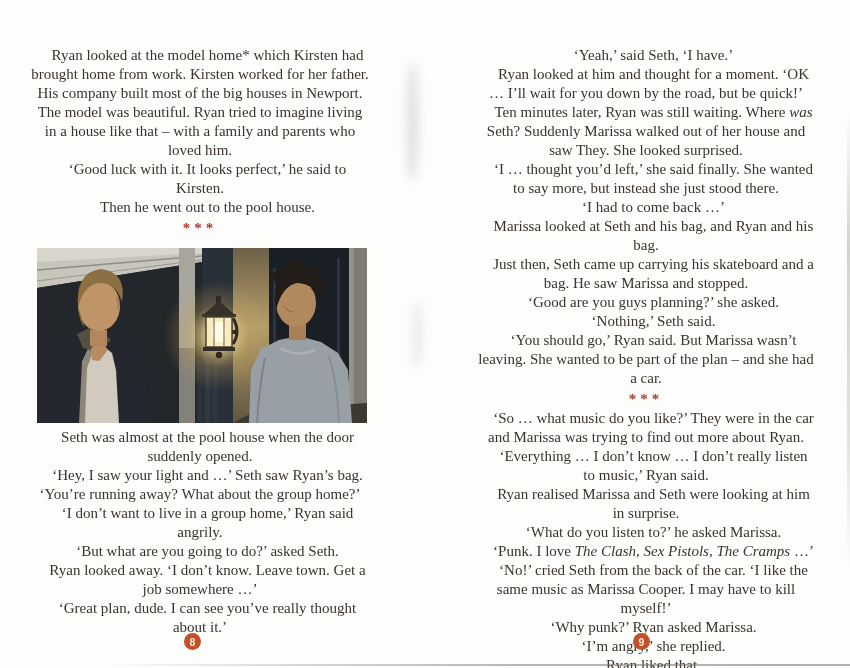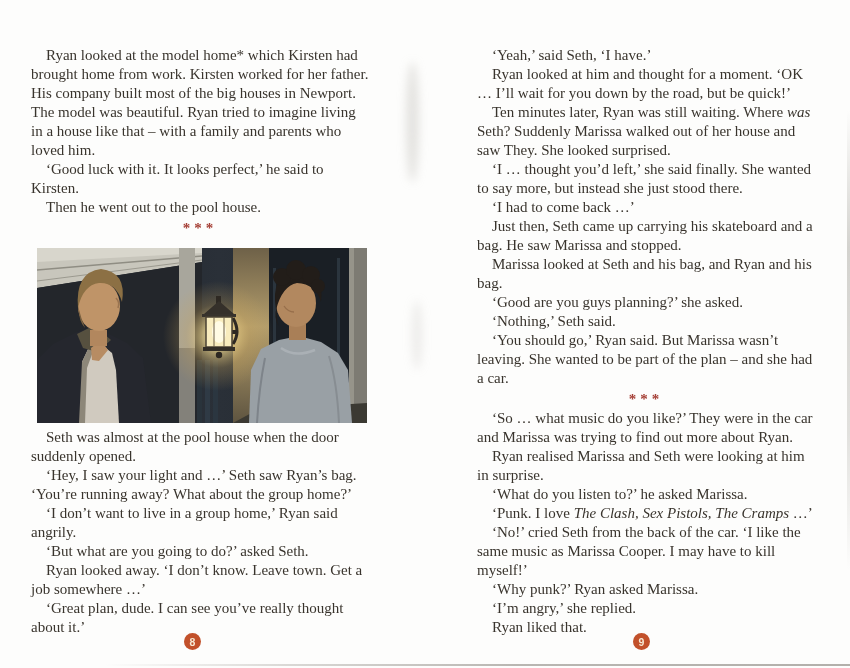--- a/index.html
+++ b/index.html
@@ -7,21 +7,21 @@
     position:relative;
     width:850px;height:668px;
     background:#fdfdfc;
     font-family:"Liberation Serif","DejaVu Serif",serif;
     color:var(--text,#39342d);
     overflow:hidden;
   }
   .page{position:absolute;top:46px;width:338px;}
   .page-left{left:31px;}
   .page-right{left:477px;}
-  .para{margin:0;text-indent:15px;font-size:15px;line-height:19px;}
+  .para{margin:0;text-indent:15px;font-size:15px;line-height:19px;text-align:center;}
   .para em{}
   .separator{
     height:19px;line-height:19px;margin:2px 0 0 0;
     text-align:center;color:var(--separator,#a53f35);
     font-weight:bold;font-size:15px;letter-spacing:4px;
   }
   .photo{
     display:block;margin:10px 0 5px 6px;width:330px;height:175px;
     background:#272b31;
   }
@@ -159,29 +159,30 @@
   <div class="page-number-badge">8</div>
 </section>
 
 <section class="page page-right">
   <div class="text-block">
       <p class="para"><span>‘Yeah,’ said Seth, ‘I have.’</span></p>
       <p class="para"><span>Ryan looked at him and thought for a moment. ‘OK … I’ll wait for you down by the road, but be quick!’</span></p>
       <p class="para"><span>Ten minutes later, Ryan was still waiting. Where </span><em>was</em><span> Seth? Suddenly Marissa walked out of her house and saw They. She looked surprised.</span></p>
       <p class="para"><span>‘I … thought you’d left,’ she said finally. She wanted to say more, but instead she just stood there.</span></p>
       <p class="para"><span>‘I had to come back …’</span></p>
+      <p class="para"><span>Marissa looked at Seth and his bag, and Ryan and his bag.</span></p>
       <p class="para"><span>Just then, Seth came up carrying his skateboard and a bag. He saw Marissa and stopped.</span></p>
-      <p class="para"><span>Marissa looked at Seth and his bag, and Ryan and his bag.</span></p>
       <p class="para"><span>‘Good are you guys planning?’ she asked.</span></p>
       <p class="para"><span>‘Nothing,’ Seth said.</span></p>
       <p class="para"><span>‘You should go,’ Ryan said. But Marissa wasn’t leaving. She wanted to be part of the plan – and she had a car.</span></p>
     </div>
   <div class="separator">***</div>
   <div class="text-block">
       <p class="para"><span>‘So … what music do you like?’ They were in the car and Marissa was trying to find out more about Ryan.</span></p>
+      <p class="para"><span>‘Everything … I don’t know … I don’t really listen to music,’ Ryan said.</span></p>
       <p class="para"><span>Ryan realised Marissa and Seth were looking at him in surprise.</span></p>
       <p class="para"><span>‘What do you listen to?’ he asked Marissa.</span></p>
       <p class="para"><span>‘Punk. I love </span><em>The Clash, Sex Pistols, The Cramps</em><span> …’</span></p>
       <p class="para"><span>‘No!’ cried Seth from the back of the car. ‘I like the same music as Marissa Cooper. I may have to kill myself!’</span></p>
       <p class="para"><span>‘Why punk?’ Ryan asked Marissa.</span></p>
       <p class="para"><span>‘I’m angry,’ she replied.</span></p>
       <p class="para"><span>Ryan liked that.</span></p>
     </div>
 
   <div class="page-number-badge">9</div>

